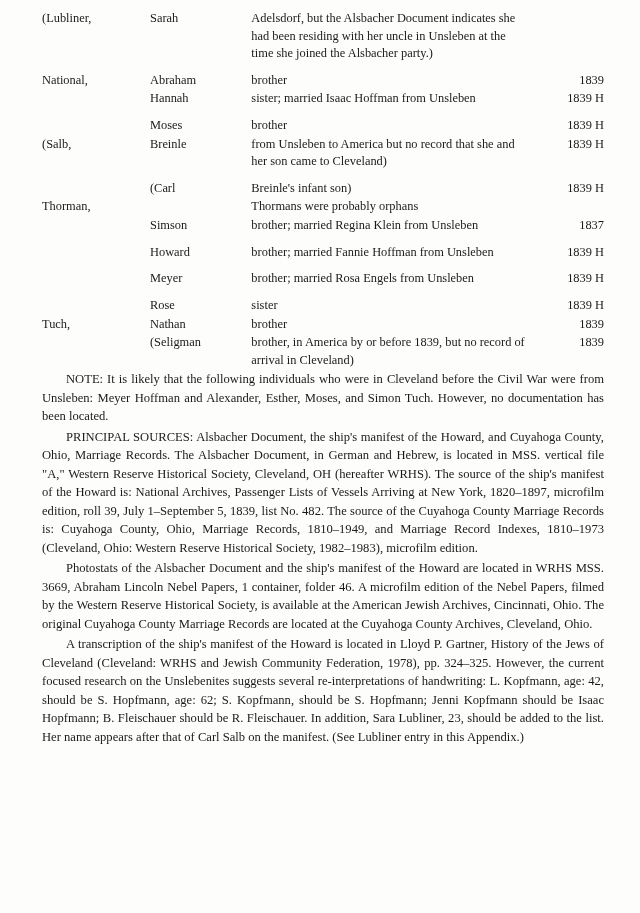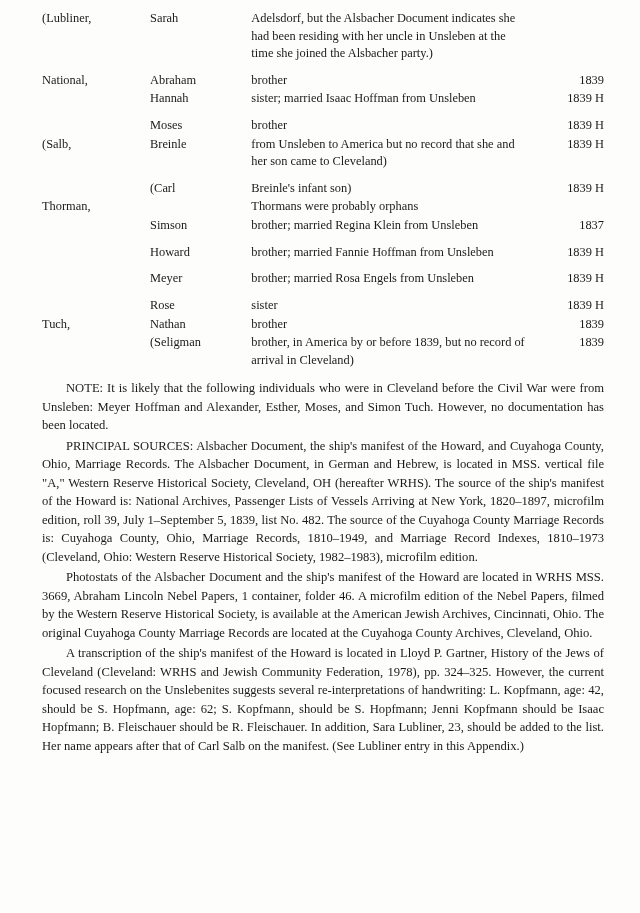--- a/index.html
+++ b/index.html
@@ -40,21 +40,21 @@
 
   
   .para {
     font-size: 12.6px;
     line-height: 1.47;
     text-align: justify;
     margin: 0;
     text-indent: 24px;
     hyphens: manual;
   }
-  .para.first { margin-top: 9px; }
+  .para.first { margin-top: 0; }
   .para + .para { margin-top: 2px; }
   .sc { font-variant: small-caps; }
 </style>
 </head>
 <body>
 
 <div class="page">
   <div class="content">
 
     <table class="names">

